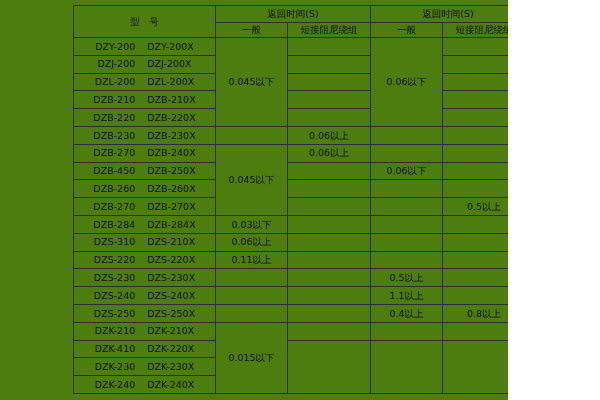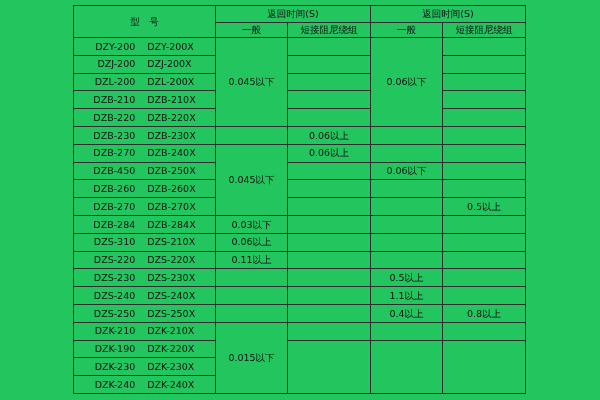--- a/index.html
+++ b/index.html
@@ -3,23 +3,23 @@
 <meta charset="utf-8">
 <style>
   html, body {
     margin: 0;
     padding: 0;
     background: #ffffff;
     font-family: "DejaVu Sans", "Liberation Sans", sans-serif;
   }
   .page {
     position: relative;
-    width: 600px;
+    width: 508px;
     height: 400px;
-    background: #22c55e;
+    background: #4d7c0f;
     overflow: hidden;
   }
   table.spec {
     position: absolute;
     left: 73px;
     top: 5px;
     width: 452px;
     border-collapse: collapse;
     table-layout: fixed;
   }
@@ -268,21 +268,21 @@
             </div>
           </td>
         <td rowspan="4">0.015以下</td>
         <td></td>
         <td></td>
         <td></td>
       </tr>
       <tr>
         <td class="model-cell">
             <div class="pair">
-              <span>DZK-190</span>
+              <span>DZK-410</span>
               <span>DZK-220X</span>
             </div>
           </td>
         <td rowspan="3"></td>
         <td rowspan="3"></td>
         <td rowspan="3"></td>
       </tr>
       <tr>
         <td class="model-cell">
             <div class="pair">

